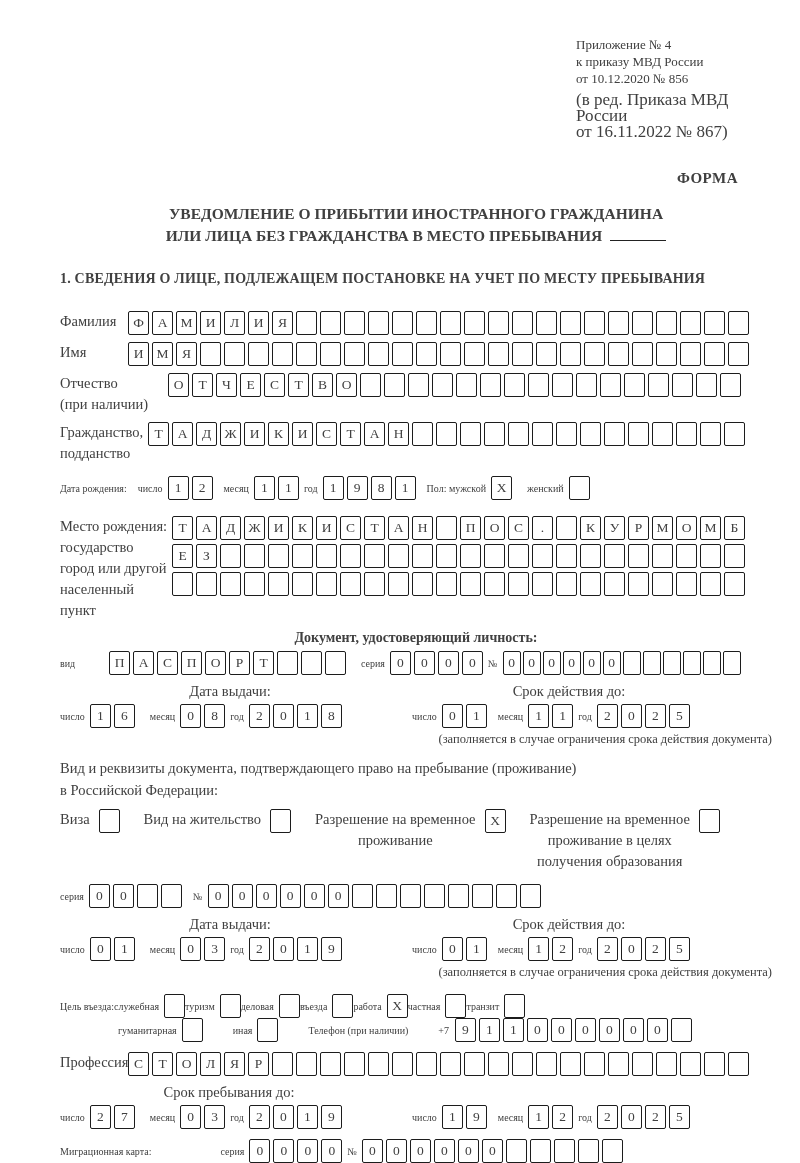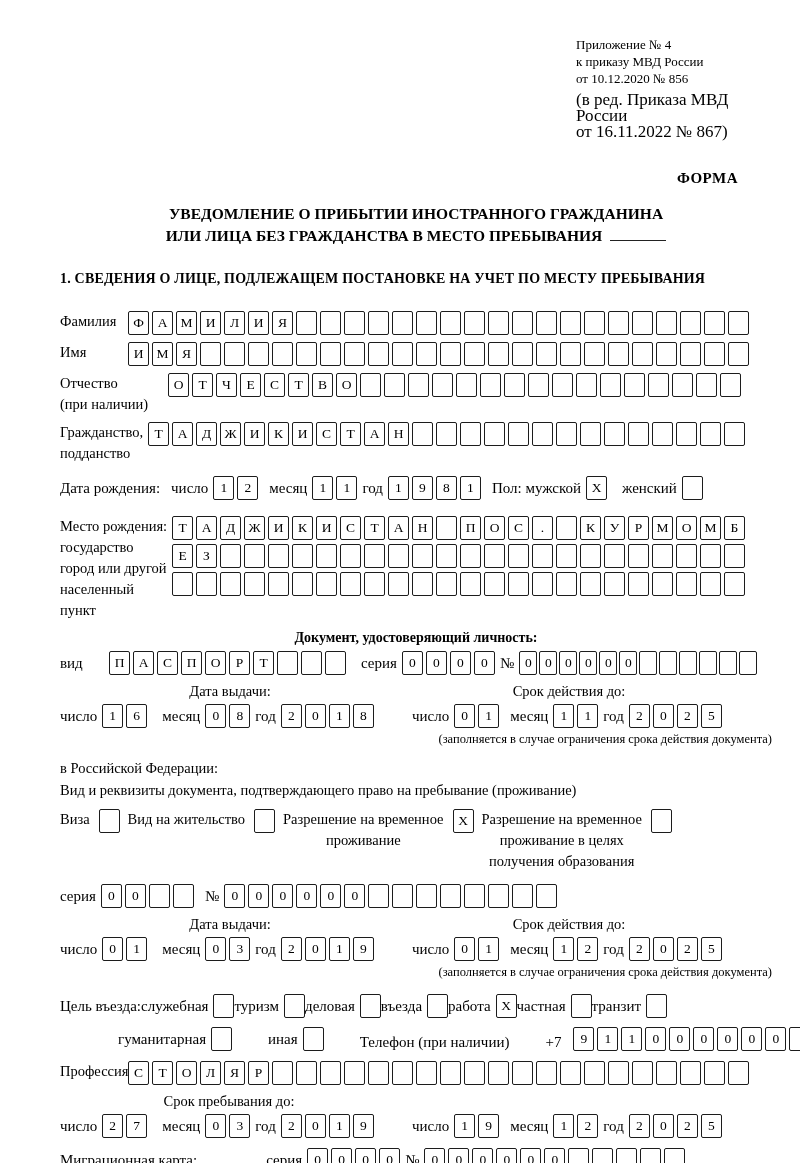--- a/index.html
+++ b/index.html
@@ -1,17 +1,17 @@
 <!DOCTYPE html>
 <html><head>
 <meta charset="utf-8">
 <style>
   html,body{margin:0;padding:0;background:#888;}
   .page{
-    width:800px;height:1163px;margin:0 auto;background:#fff;color:#000000;
+    width:800px;height:1163px;margin:0 auto;background:#fff;color:#404040;
     font-family:"Liberation Serif","DejaVu Serif",serif;
     box-sizing:border-box;padding:36px 28px 16px 60px;position:relative;overflow:hidden;
   }
   
   .appendix{width:196px;margin-left:auto;font-size:13px;line-height:17px;}
   .appendix .rev{margin-top:5px;font-size:17px;line-height:16px;}
   .form-label{ text-align:right;font-weight:bold;font-size:15px;margin:30px 34px 0 0;letter-spacing:.5px;}
   
   .title{ text-align:center;font-weight:bold;font-size:15.5px;line-height:22px;margin-top:16px;}
   .blank-line{display:inline-block;width:56px;border-bottom:1.8px solid #222;height:12px;margin-left:8px;}
@@ -23,42 +23,42 @@
   .boxes{display:inline-flex;gap:3px;flex:none;}
   .box{
     flex:none;width:21px;height:24px;box-sizing:border-box;border:1.6px solid #1c1c1c;
     display:inline-flex;align-items:center;justify-content:center;
     font-size:13.5px;border-radius:2px;background:#fff;
   }
   .boxes.tight{gap:2px}
   .boxes.tight .box{width:18px}
   .vstack{display:flex;flex-direction:column;gap:4px;}
   .inline{display:flex;align-items:center;gap:5px;flex-wrap:nowrap;}
-  .lbl{font-size:15px;white-space:nowrap;}
+  .lbl{font-size:10px;white-space:nowrap;}
   .ml10{margin-left:10px}.ml6{margin-left:6px}.ml30{margin-left:30px}
   .center-bold{ text-align:center;font-weight:bold;font-size:14px;margin-top:9px;}
   
   .dhead{display:flex;margin-top:8px;font-size:14.5px;}
   .dh-left{flex:none;width:340px;text-align:center;}
   .dh-right{flex:none;width:310px;margin-left:14px;text-align:center;}
   .drow{display:flex;align-items:center;margin-top:4px;}
   .dgroup{display:flex;align-items:center;gap:5px;flex:none;}
   .dg-left{width:352px;}
   .dg-right{}
   .note{ text-align:right;font-size:12.5px;margin-top:4px;}
   .intro{font-size:14.5px;line-height:22px;margin-top:10px;}
   
-  .opt-row{display:flex;align-items:flex-start;margin-top:8px;gap:8px;}
+  .opt-row{display:flex;align-items:flex-start;margin-top:8px;gap:24px;}
   .opt{display:flex;align-items:flex-start;gap:9px;}
   .opt .txt{font-size:14.5px;line-height:21px;text-align:center;}
   .chk{margin-top:0;}
   
   .purpose-row{display:flex;align-items:center;justify-content:flex-start;margin-top:14px;}
   .pitem{display:flex;align-items:center;gap:5px;}
-  .purpose2{display:flex;align-items:flex-end;margin-top:9px;margin-left:58px;gap:6px;}
+  .purpose2{display:flex;align-items:center;margin-left:58px;}
 </style>
 </head>
 <body>
 
 <div class="page">
 
   <div class="appendix">
     <div>Приложение № 4</div>
     <div>к приказу МВД России</div>
     <div>от 10.12.2020 № 856</div>
@@ -404,22 +404,22 @@
           <span class="box">2</span>
           <span class="box">0</span>
           <span class="box">2</span>
           <span class="box">5</span>
         </span>
     </span>
   </div>
   <div class="note">(заполняется в случае ограничения срока действия документа)</div>
 
   <div class="intro">
+    <div>Вид и реквизиты документа, подтверждающего право на пребывание (проживание)</div>
     <div>в Российской Федерации:</div>
-    <div>Вид и реквизиты документа, подтверждающего право на пребывание (проживание)</div>
   </div>
 
   <div class="opt-row">
     <span class="opt">
       <span class="txt">Виза</span>
       <span class="box chk"></span>
     </span>
     <span class="opt">
       <span class="txt">Вид на жительство</span>
       <span class="box chk"></span>

